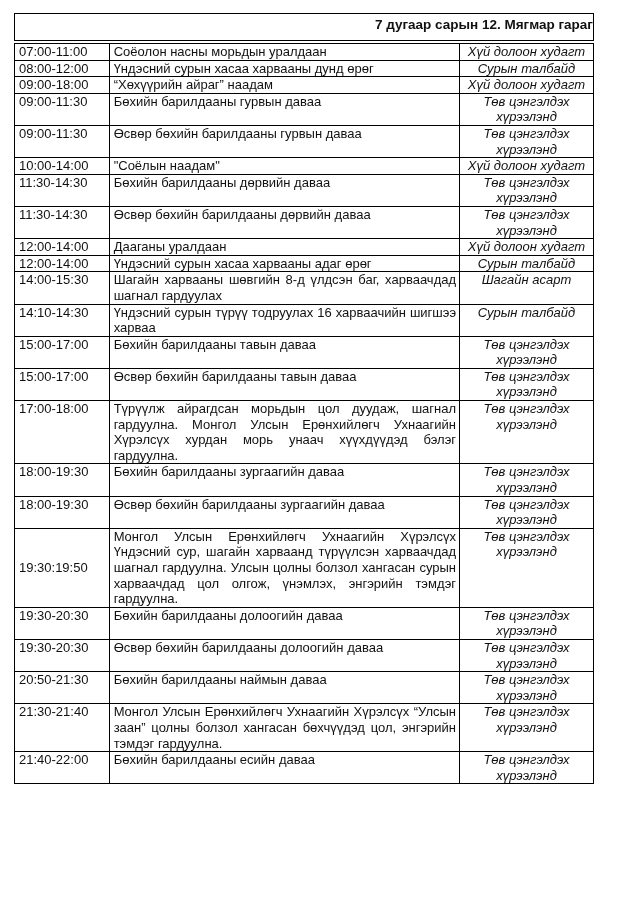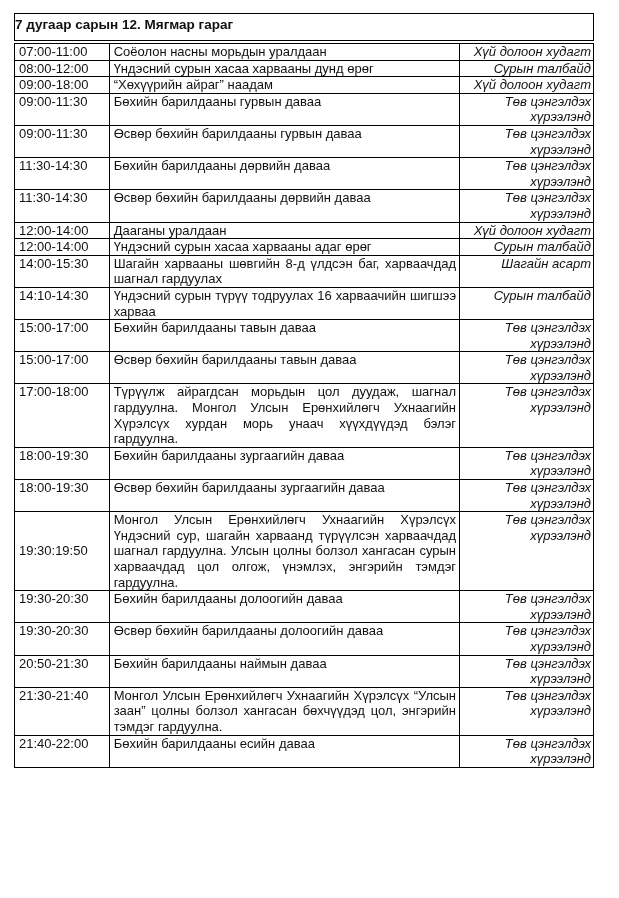--- a/index.html
+++ b/index.html
@@ -1,26 +1,26 @@
 <!DOCTYPE html>
 <html><head>
 <meta charset="utf-8">
 <style>
   html, body { margin: 0; padding: 0; background: #ffffff; }
   body { width: 619px; height: 898px; position: relative; overflow: hidden;
          font-family: "Liberation Sans", sans-serif; color: #111; }
   .page { position: absolute; left: 14px; top: 13px; width: 580px; }
   .header-box { border: 1.5px solid #000; height: 28px; box-sizing: border-box;
-                text-align: left; font-weight: bold; font-size: 13.5px; padding-top: 3px; }
+                text-align: right; font-weight: bold; font-size: 13.5px; padding-top: 3px; }
   table.sched { border-collapse: collapse; width: 580px; table-layout: fixed;
                 font-size: 13px; line-height: 15.6px; border: 1.5px solid #000; }
   table.sched td { border: 1px solid #000; vertical-align: top; padding: 0 3px 0 4px; }
   table.sched td.time { width: 86px; padding-left: 4px; margin-left: 45px; }
   table.sched td.event { width: 340px; text-align: justify; }
-  table.sched td.venue { width: 128px; text-align: right; font-style: italic; padding: 0 2px; }
+  table.sched td.venue { width: 128px; text-align: center; font-style: italic; padding: 0 2px; }
   td.time.mid { vertical-align: middle; }
 </style>
 </head>
 <body>
 
 <div class="page">
   <div class="header-box">7 дугаар сарын 12.  Мягмар гараг</div>
   <table class="sched" style="margin-top: 2px;">
     <tbody id="rows">
         <tr>
@@ -40,20 +40,25 @@
         </tr>
         <tr>
           <td class="time">09:00-11:30</td>
           <td class="event">Бөхийн барилдааны гурвын даваа</td>
           <td class="venue">Төв цэнгэлдэх хүрээлэнд</td>
         </tr>
         <tr>
           <td class="time">09:00-11:30</td>
           <td class="event">Өсвөр бөхийн барилдааны гурвын даваа</td>
           <td class="venue">Төв цэнгэлдэх хүрээлэнд</td>
+        </tr>
+        <tr>
+          <td class="time">10:00-14:00</td>
+          <td class="event">"Соёлын наадам"</td>
+          <td class="venue">Хүй долоон худагт</td>
         </tr>
         <tr>
           <td class="time">11:30-14:30</td>
           <td class="event">Бөхийн барилдааны дөрвийн даваа</td>
           <td class="venue">Төв цэнгэлдэх хүрээлэнд</td>
         </tr>
         <tr>
           <td class="time">11:30-14:30</td>
           <td class="event">Өсвөр бөхийн барилдааны дөрвийн даваа</td>
           <td class="venue">Төв цэнгэлдэх хүрээлэнд</td>

